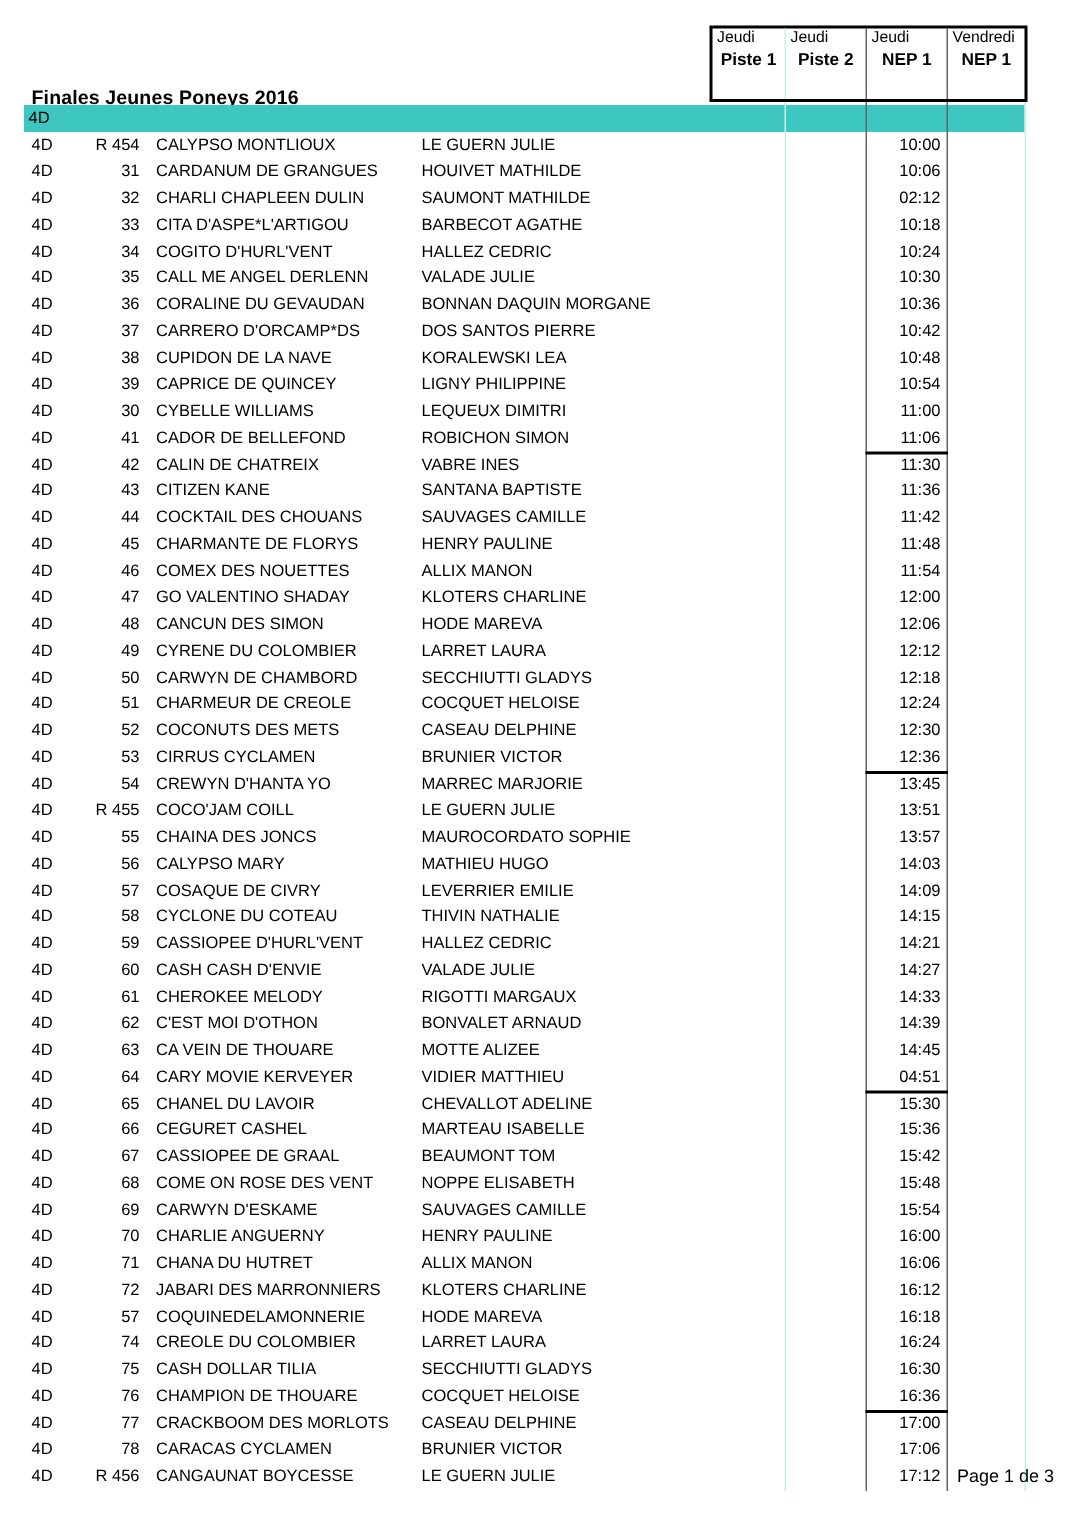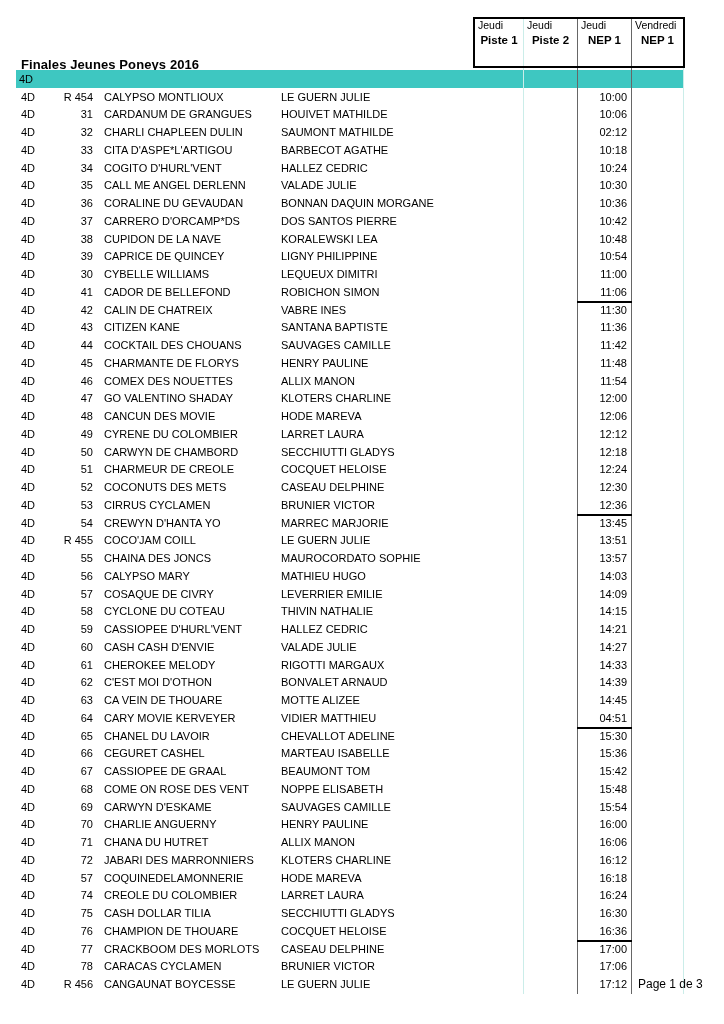--- a/index.html
+++ b/index.html
@@ -296,21 +296,21 @@
     <span class="cell-cat">4D</span>
     <span class="cell-entry">47</span>
     <span class="cell-pony">GO VALENTINO SHADAY</span>
     <span class="cell-rider">KLOTERS CHARLINE</span>
     <span class="cell-time">12:00</span>
   </div>
       <div class="srow" style="top: 408.1px;">
 
     <span class="cell-cat">4D</span>
     <span class="cell-entry">48</span>
-    <span class="cell-pony">CANCUN DES MOVIE</span>
+    <span class="cell-pony">CANCUN DES SIMON</span>
     <span class="cell-rider">HODE MAREVA</span>
     <span class="cell-time">12:06</span>
   </div>
       <div class="srow" style="top: 425.85px;">
 
     <span class="cell-cat">4D</span>
     <span class="cell-entry">49</span>
     <span class="cell-pony">CYRENE DU COLOMBIER</span>
     <span class="cell-rider">LARRET LAURA</span>
     <span class="cell-time">12:12</span>

